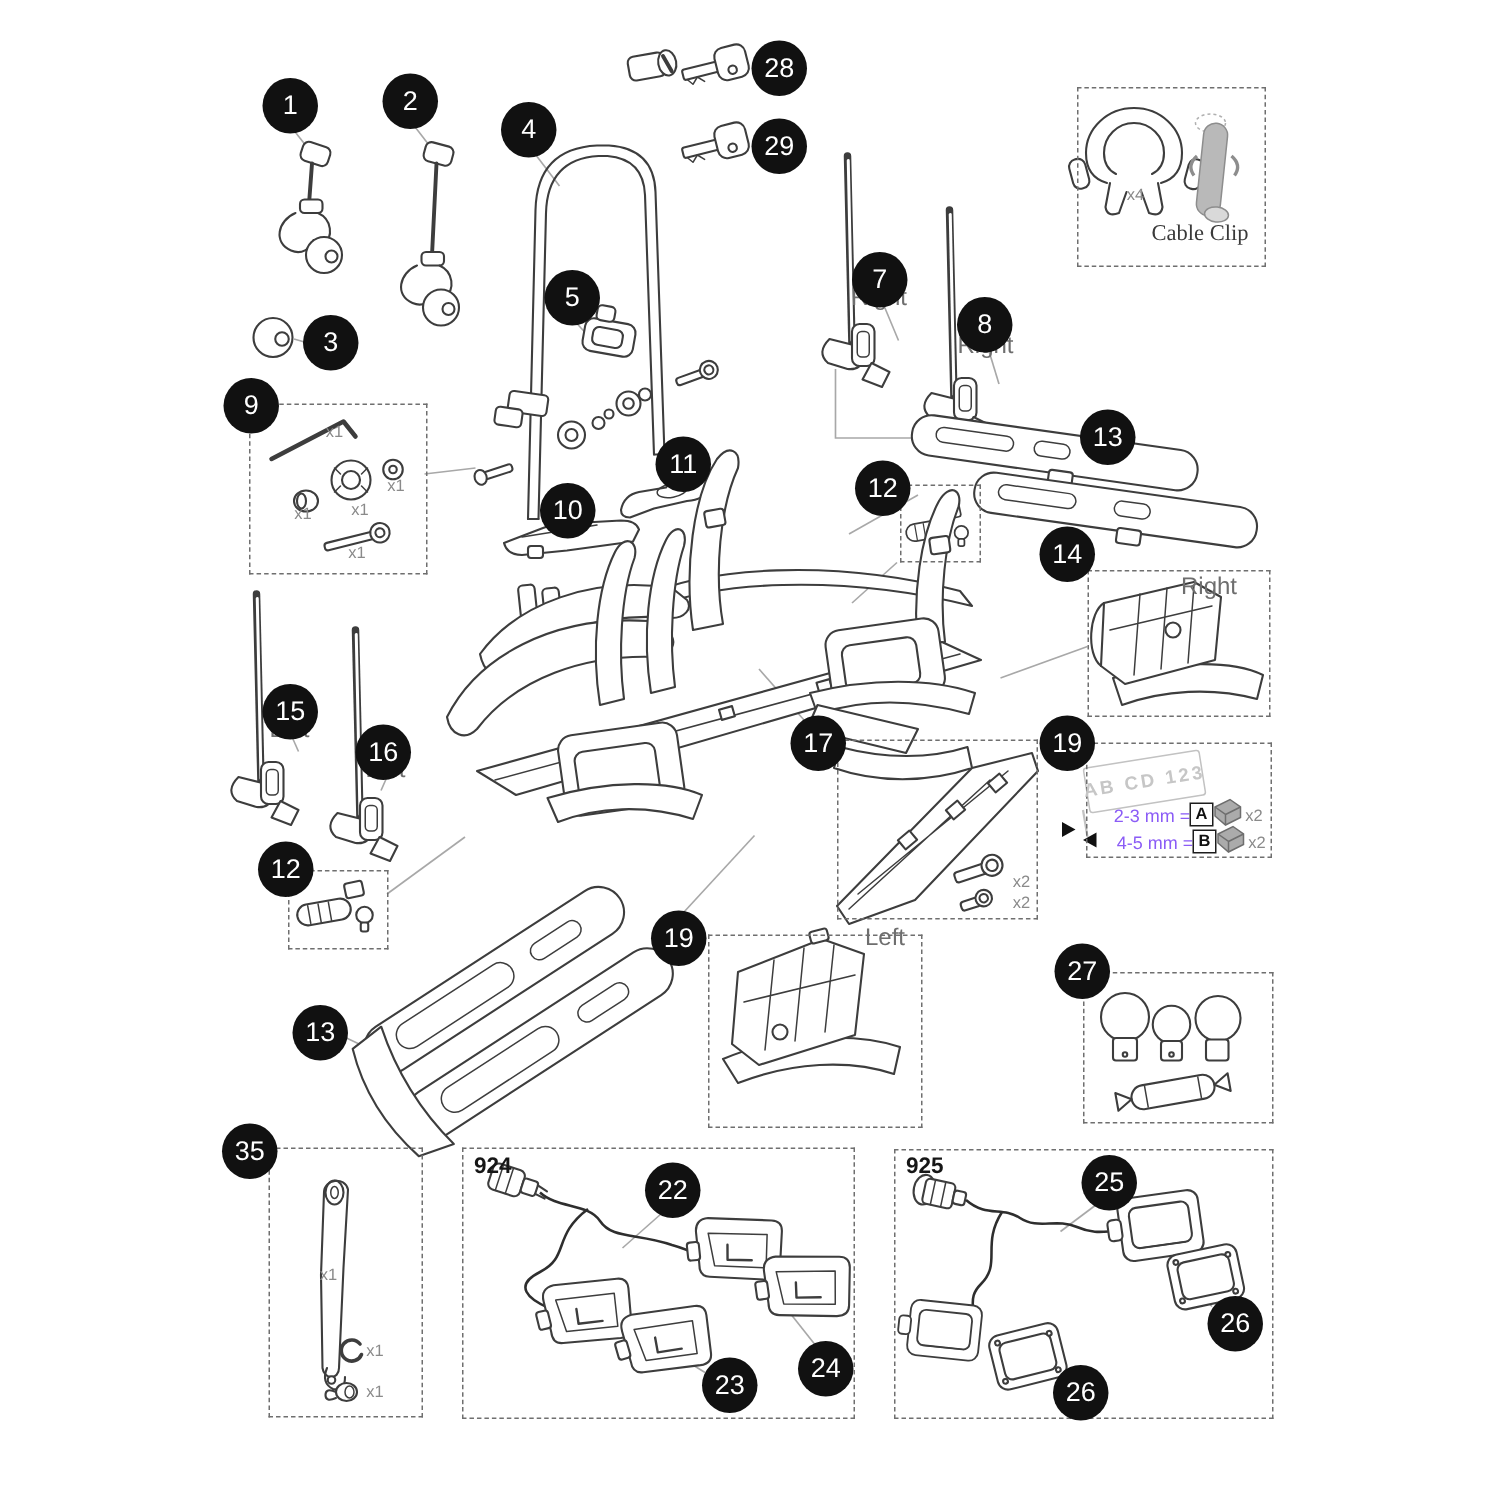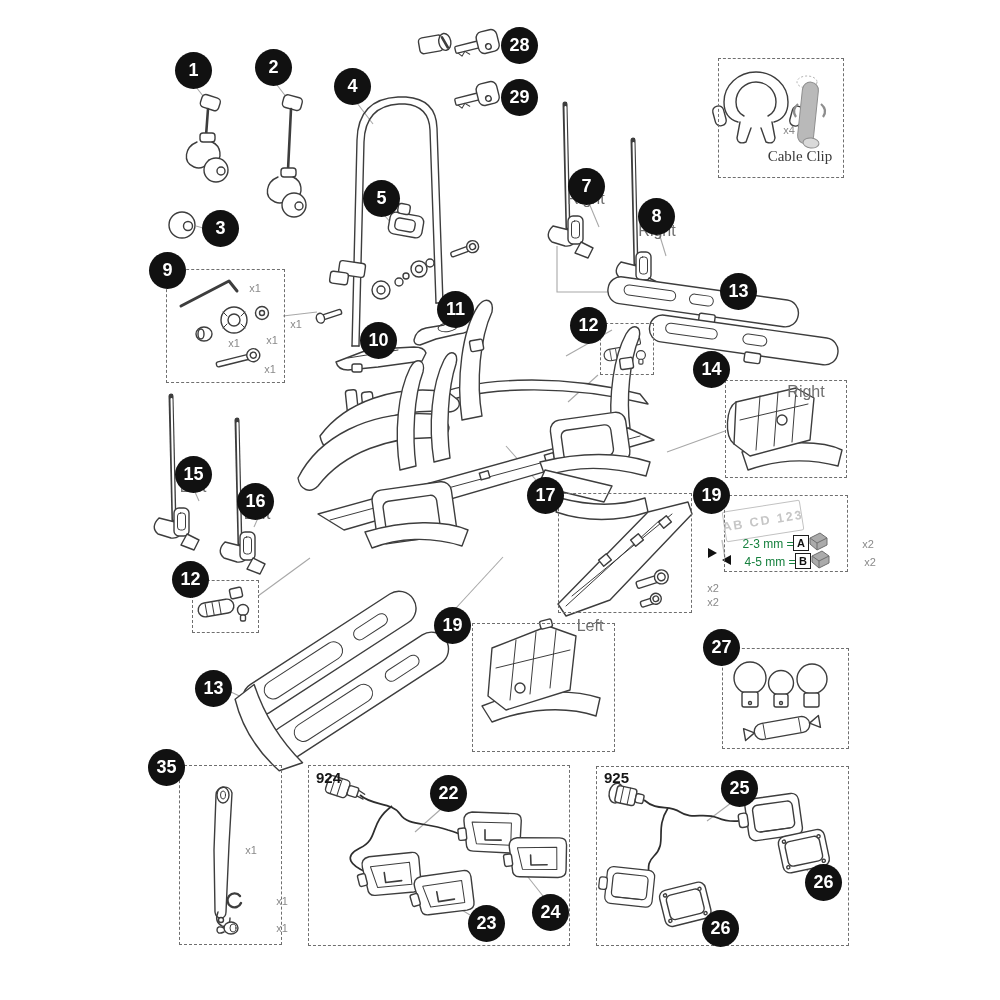--- a/index.html
+++ b/index.html
@@ -8,35 +8,35 @@
   svg{position:absolute;left:0;top:0;}
   svg .ln{stroke:#3d3d3d;fill:#fff;stroke-width:1.4;stroke-linejoin:round;stroke-linecap:round;}
   svg .nofill{fill:none;}
   svg .thin{stroke-width:1;}
   svg .thick{stroke-width:2.6;}
   svg .lead{stroke:#a8a8a8;stroke-width:1.1;fill:none;}
   svg .gray{fill:#b9b9b9;stroke:#8d8d8d;}
   svg .lgray{stroke:#c2c2c2;fill:#fff;}
   svg .cable{stroke:#2e2e2e;fill:none;stroke-width:1.7;}
   .balloon{position:absolute;width:37px;height:37px;border-radius:50%;background:#111;
-           color:#fff;font-weight:bold;font-size:18px;display:flex;align-items:center;
+           color:#fff;font-weight:normal;font-size:18px;display:flex;align-items:center;
            justify-content:center;z-index:5;}
   .dbox{position:absolute;border:1px dashed #6f6f6f;z-index:1;}
   .lbl{position:absolute;color:#6e6e6e;font-size:16px;transform:translateX(-50%);
        white-space:nowrap;z-index:4;}
   .lbl-dark{color:#3a3a3a;font-size:15px;font-family:Liberation Serif, serif;}
   .lbl-kit{transform:none;color:#161616;font-weight:bold;font-size:15px;}
   .qty{position:absolute;color:#8a8a8a;font-size:11px;transform:translateX(-50%);
-       white-space:nowrap;z-index:4;margin-left:32px;}
+       white-space:nowrap;z-index:4;}
   .chip{position:absolute;width:14px;height:14px;border:1.5px solid #1d1d1d;background:#fff;
         color:#111;font-size:11px;font-weight:bold;display:flex;align-items:center;
         justify-content:center;z-index:4;}
   .plate-text{position:absolute;color:#c6c6c6;font-size:12.5px;font-weight:bold;
         letter-spacing:2px;transform:translateX(-50%) rotate(-9deg);z-index:4;white-space:nowrap;}
-  .mm{position:absolute;color:#15803d;font-size:12px;transform:translateX(-50%);
+  .mm{position:absolute;color:#8b5cf6;font-size:12px;transform:translateX(-50%);
         white-space:nowrap;z-index:4;}
 </style>
 </head>
 <body>
 
 <div class="stage">
 
 <svg width="1000" height="1000" viewBox="0 0 1000 1000">
   <defs>
     <g id="rodassy" class="ln">

